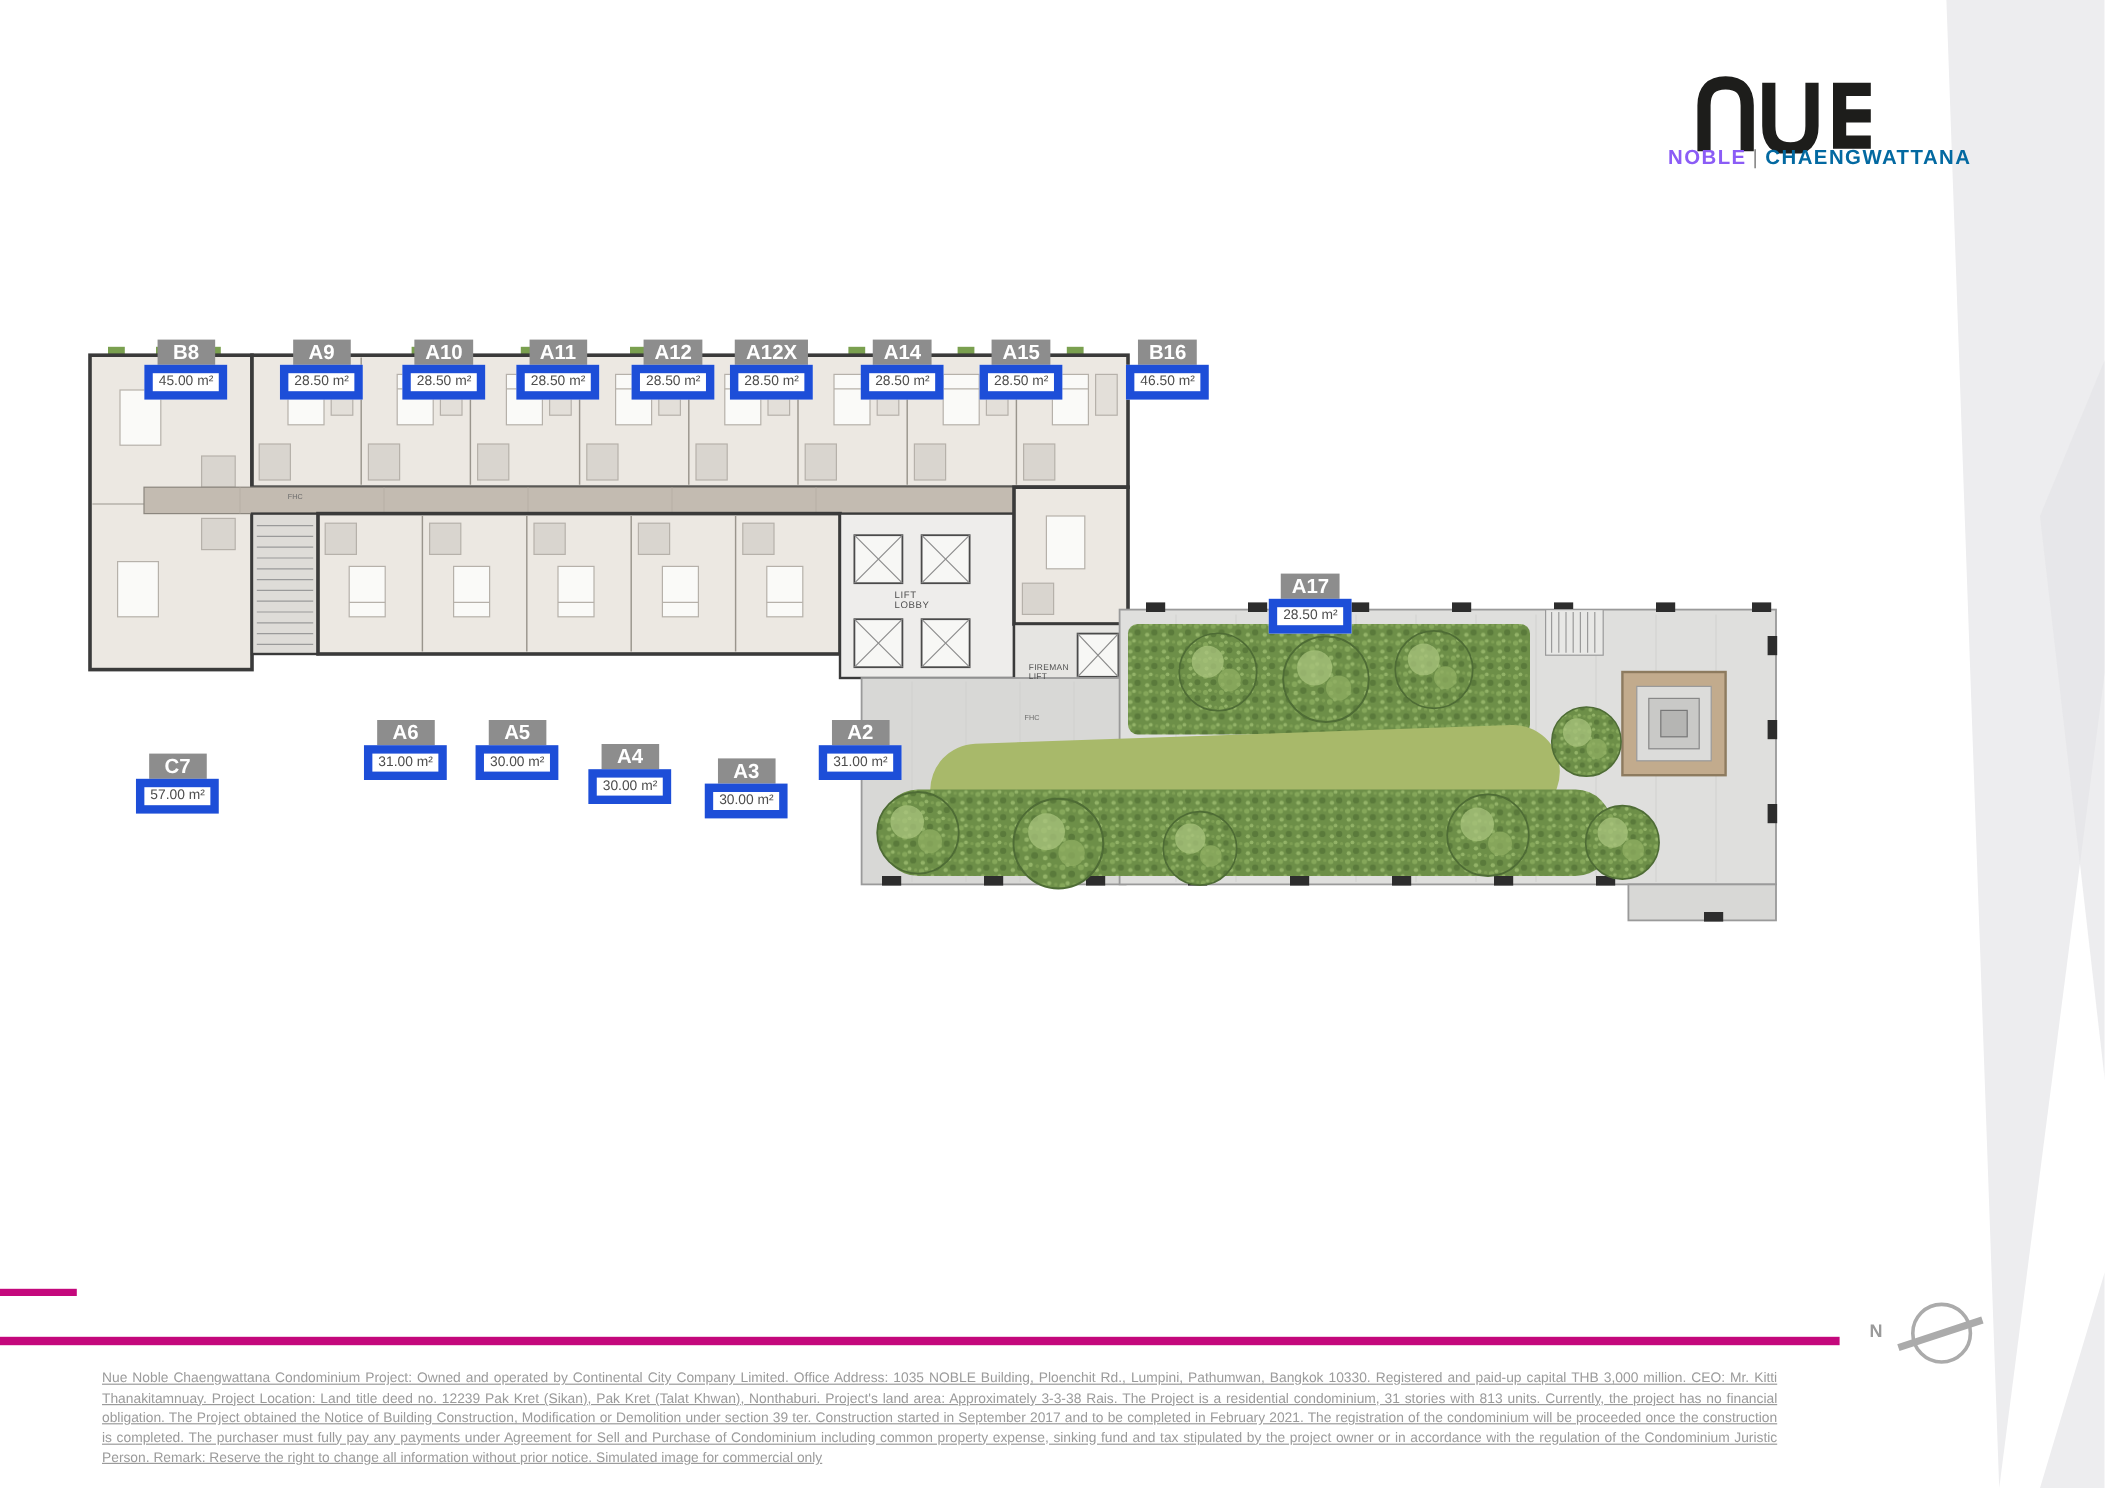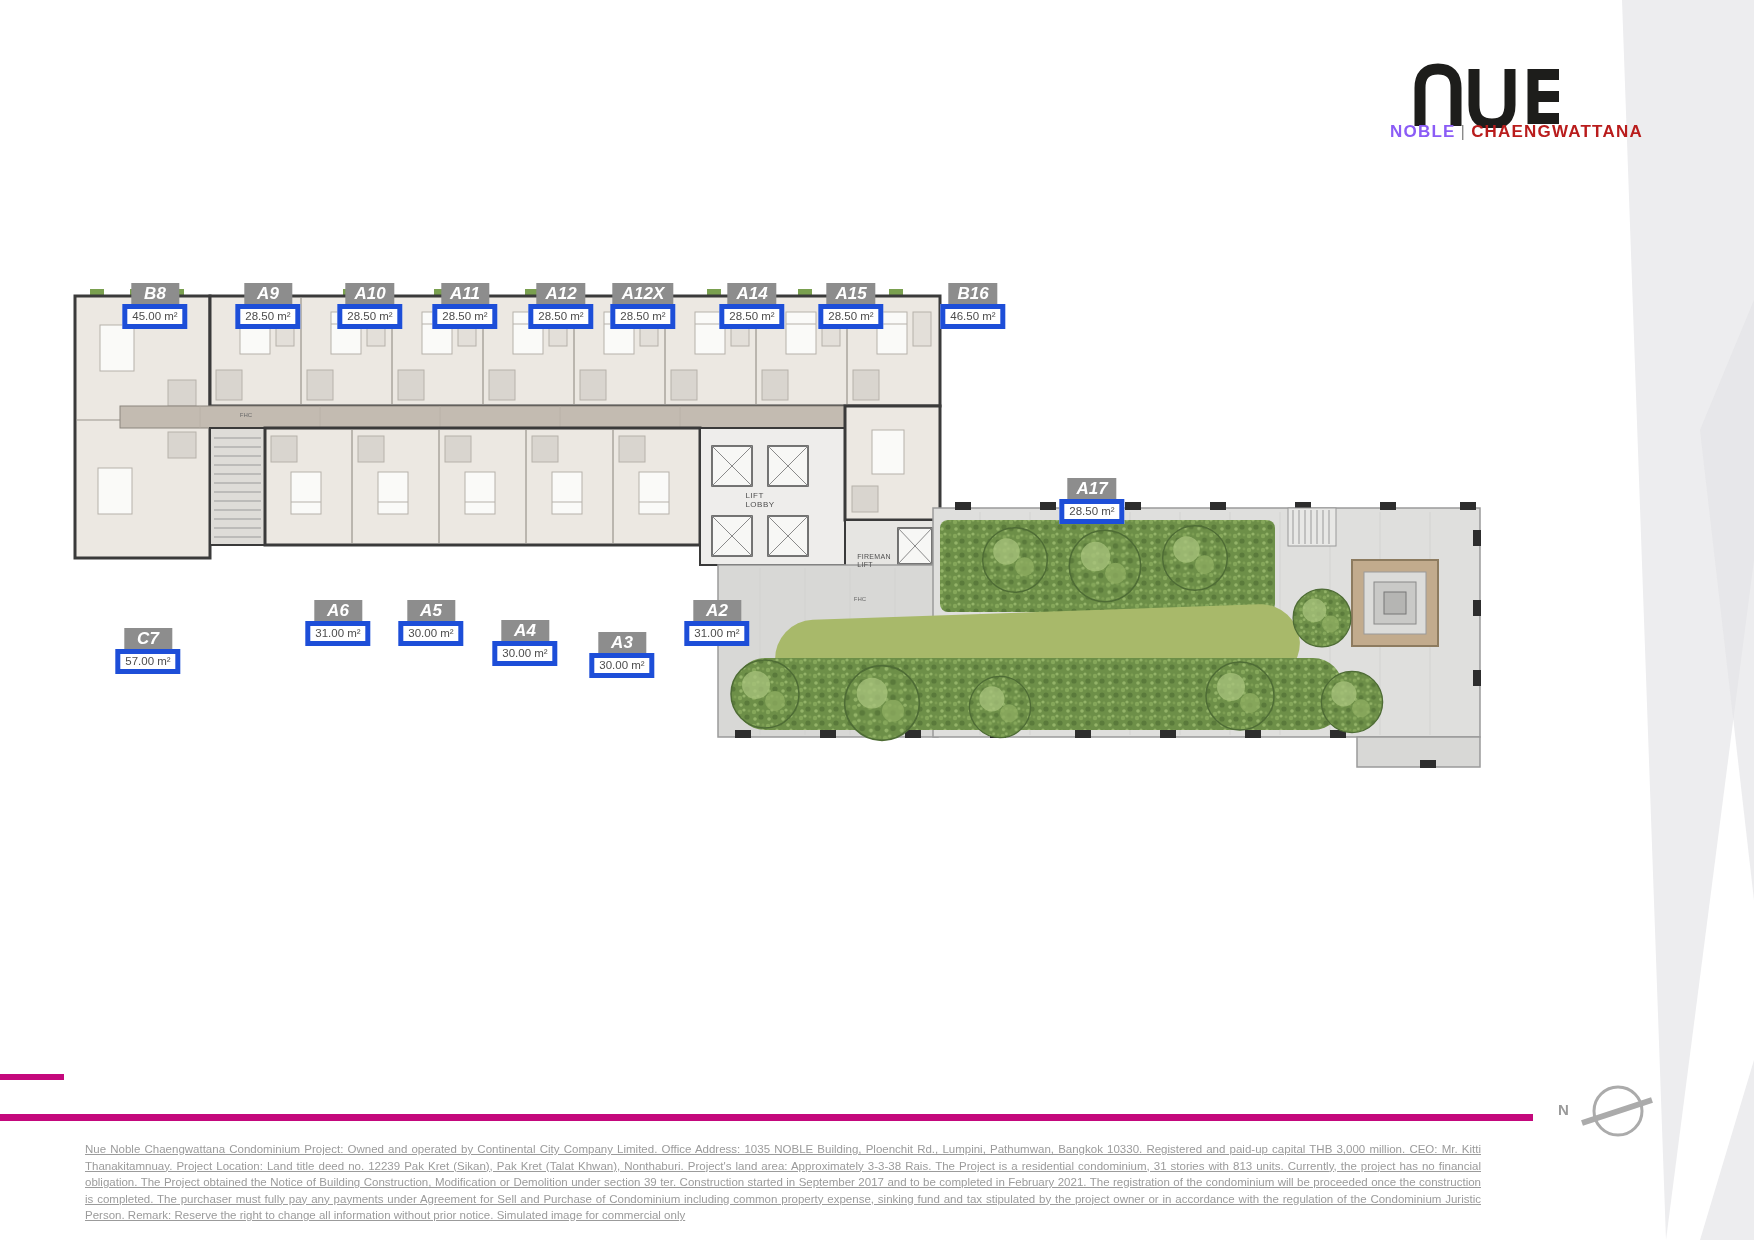--- a/index.html
+++ b/index.html
@@ -6,28 +6,28 @@
   .page{position:relative;width:1754px;height:1240px;background:#ffffff;overflow:hidden;
         font-family:"Liberation Sans",sans-serif;}
   .plan-svg{position:absolute;left:0;top:0;width:1754px;height:1240px;}
 
   
   .logo-block{position:absolute;left:1411px;top:62px;width:270px;}
   .logo-sub{position:absolute;left:1390px;top:122px;width:280px;white-space:nowrap;
             font-size:17px;font-weight:bold;letter-spacing:1.2px;}
   .logo-sub .noble{color:#8b5cf6;}
   .logo-sub .sep{color:#8a8a8a;font-weight:normal;padding:0 5px;}
-  .logo-sub .cw{color:#b91c1c;}
+  .logo-sub .cw{color:#0369a1;}
 
   
   .unit-label{position:absolute;transform:translateX(-50%);display:flex;flex-direction:column;
               align-items:center;z-index:5;}
   .unit-id{background:#8d8d8d;color:#ffffff;font-weight:bold;font-size:17px;line-height:20px;
-           padding:1px 9px;min-width:30px;text-align:center;font-style:italic;}
-  .unit-area{background:#ffffff;border:5px solid #1d4ed8;color:#4c4c4c;font-size:11.5px;
+           padding:1px 9px;min-width:30px;text-align:center;}
+  .unit-area{background:#ffffff;border:7px solid #1d4ed8;color:#4c4c4c;font-size:11.5px;
              line-height:13px;padding:1px 5px;margin-top:-1px;text-align:center;white-space:nowrap;}
 
   
   .plan-note{position:absolute;transform:translateX(-50%);text-align:left;color:#4f4f4f;
              white-space:pre-line;z-index:4;}
   .lift-lobby{left:760px;top:491px;font-size:8px;line-height:9px;letter-spacing:.5px;}
   .fireman{left:874px;top:553px;font-size:7px;line-height:8px;letter-spacing:.3px;}
   .fhc{font-size:6px;line-height:7px;color:#6a6a6a;}
 
   

